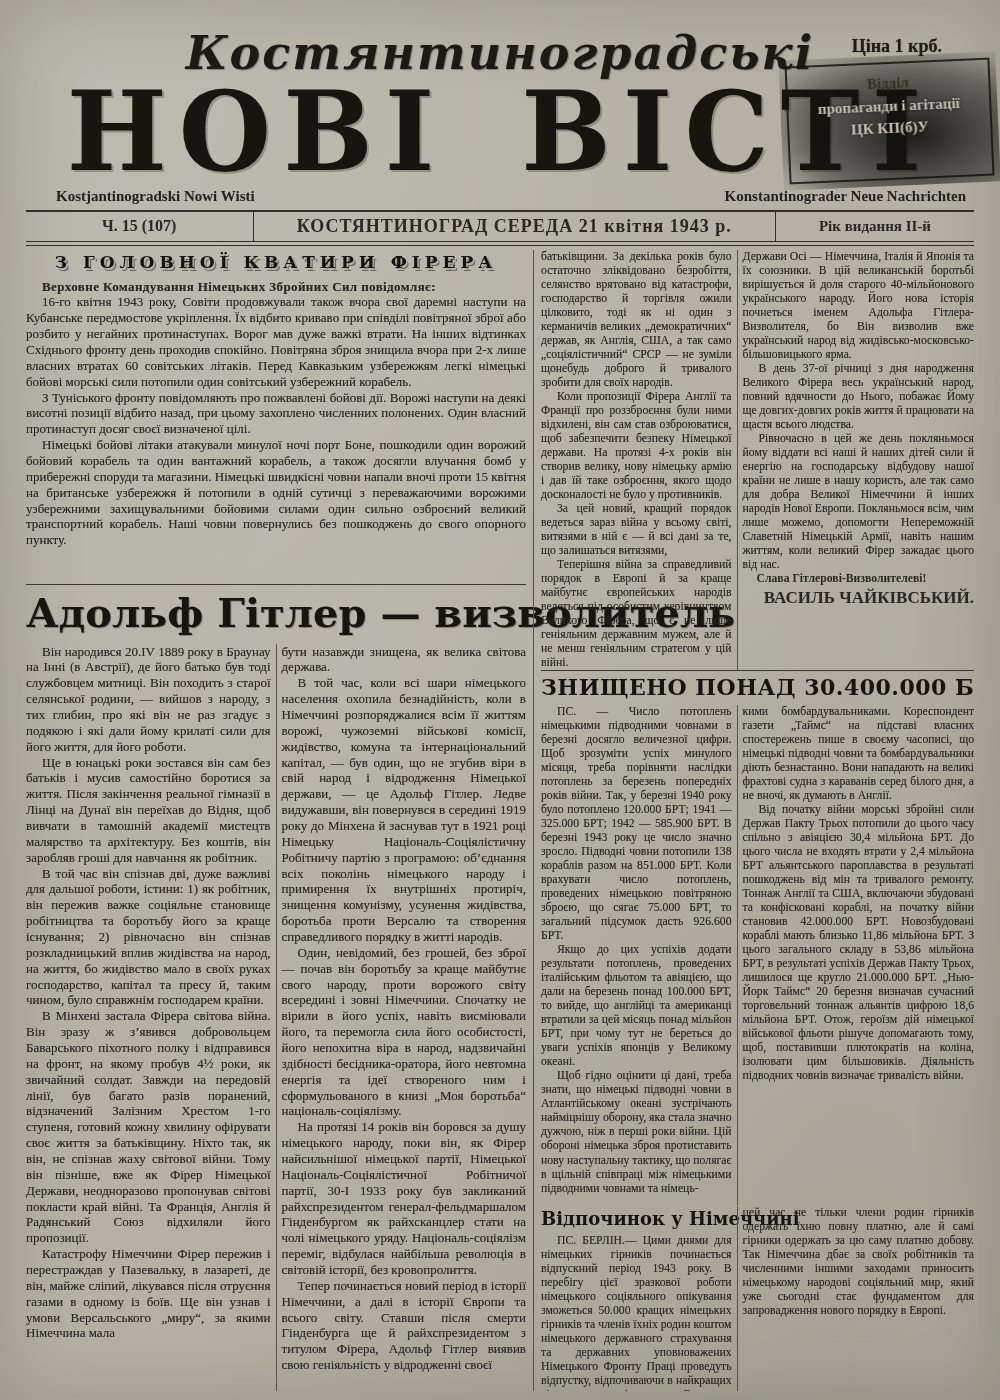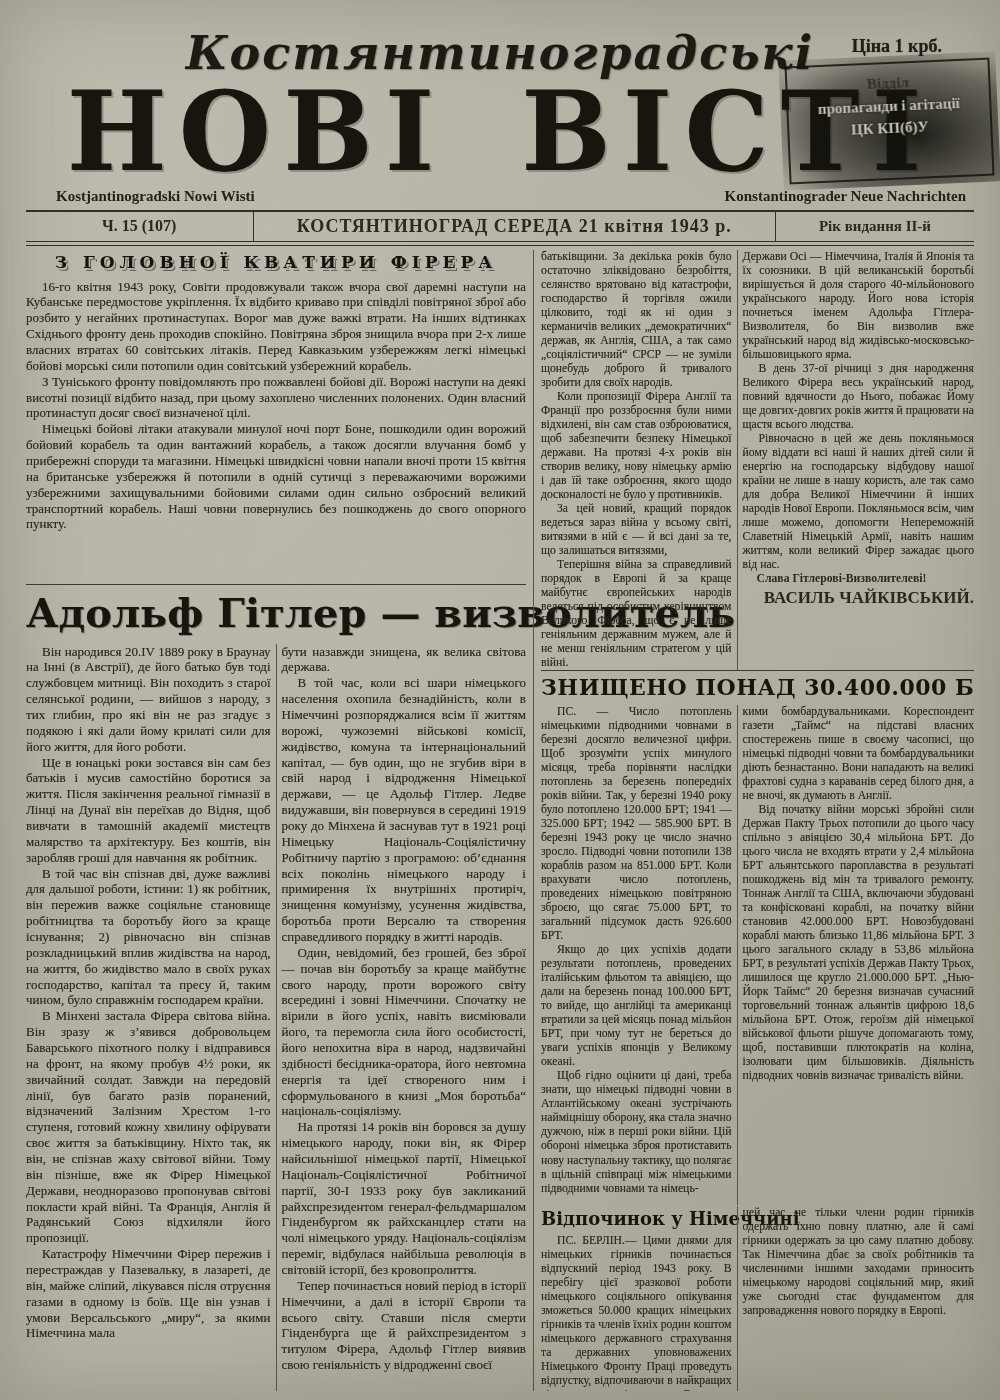--- a/index.html
+++ b/index.html
@@ -187,20 +187,21 @@
       <span class="dl-cell dl-center">КОСТЯНТИНОГРАД СЕРЕДА 21 квітня 1943 р.</span>
       <span class="dl-cell dl-year">Рік видання ІІ-й</span>
     </div>
   </header>
 
   <main class="columns">
 
     <section class="left-super">
       <article class="hq">
         <h2 class="hq-head">З ГОЛОВНОЇ КВАТИРИ ФІРЕРА</h2>
+        <p class="lead">Верховне Командування Німецьких Збройних Сил повідомляє:</p>
         <div>
             <p class="para">16-го квітня 1943 року, Совіти продовжували також вчора свої даремні наступи на Кубанське передмостове укріплення. Їх відбито криваво при співділі повітряної зброї або розбито у негайних протинаступах. Ворог мав дуже важкі втрати. На інших відтинках Східнього фронту день проходив спокійно. Повітряна зброя знищила вчора при 2-х лише власних втратах 60 совітських літаків. Перед Кавказьким узбережжям легкі німецькі бойові морські сили потопили один совітський узбережний корабель.</p>
             <p class="para">З Туніського фронту повідомляють про пожвавлені бойові дії. Ворожі наступи на деякі висотні позиції відбито назад, при цьому захоплено численних полонених. Один власний протинаступ досяг своєї визначеної цілі.</p>
             <p class="para">Німецькі бойові літаки атакували минулої ночі порт Боне, пошкодили один ворожий бойовий корабель та один вантажний корабель, а також досягли влучання бомб у прибережні споруди та магазини. Німецькі швидкісні човни напали вночі проти 15 квітня на британське узбережжя й потопили в одній сутичці з переважаючими ворожими узбережними захищувальними бойовими силами один сильно озброєний великий транспортний корабель. Наші човни повернулись без пошкоджень до свого опорного пункту.</p>
           </div>
       </article>
 
       <article class="hitler">
         <h1 class="hitler-head">Адольф Гітлер — визволитель</h1>
         <div class="cols-ab">

